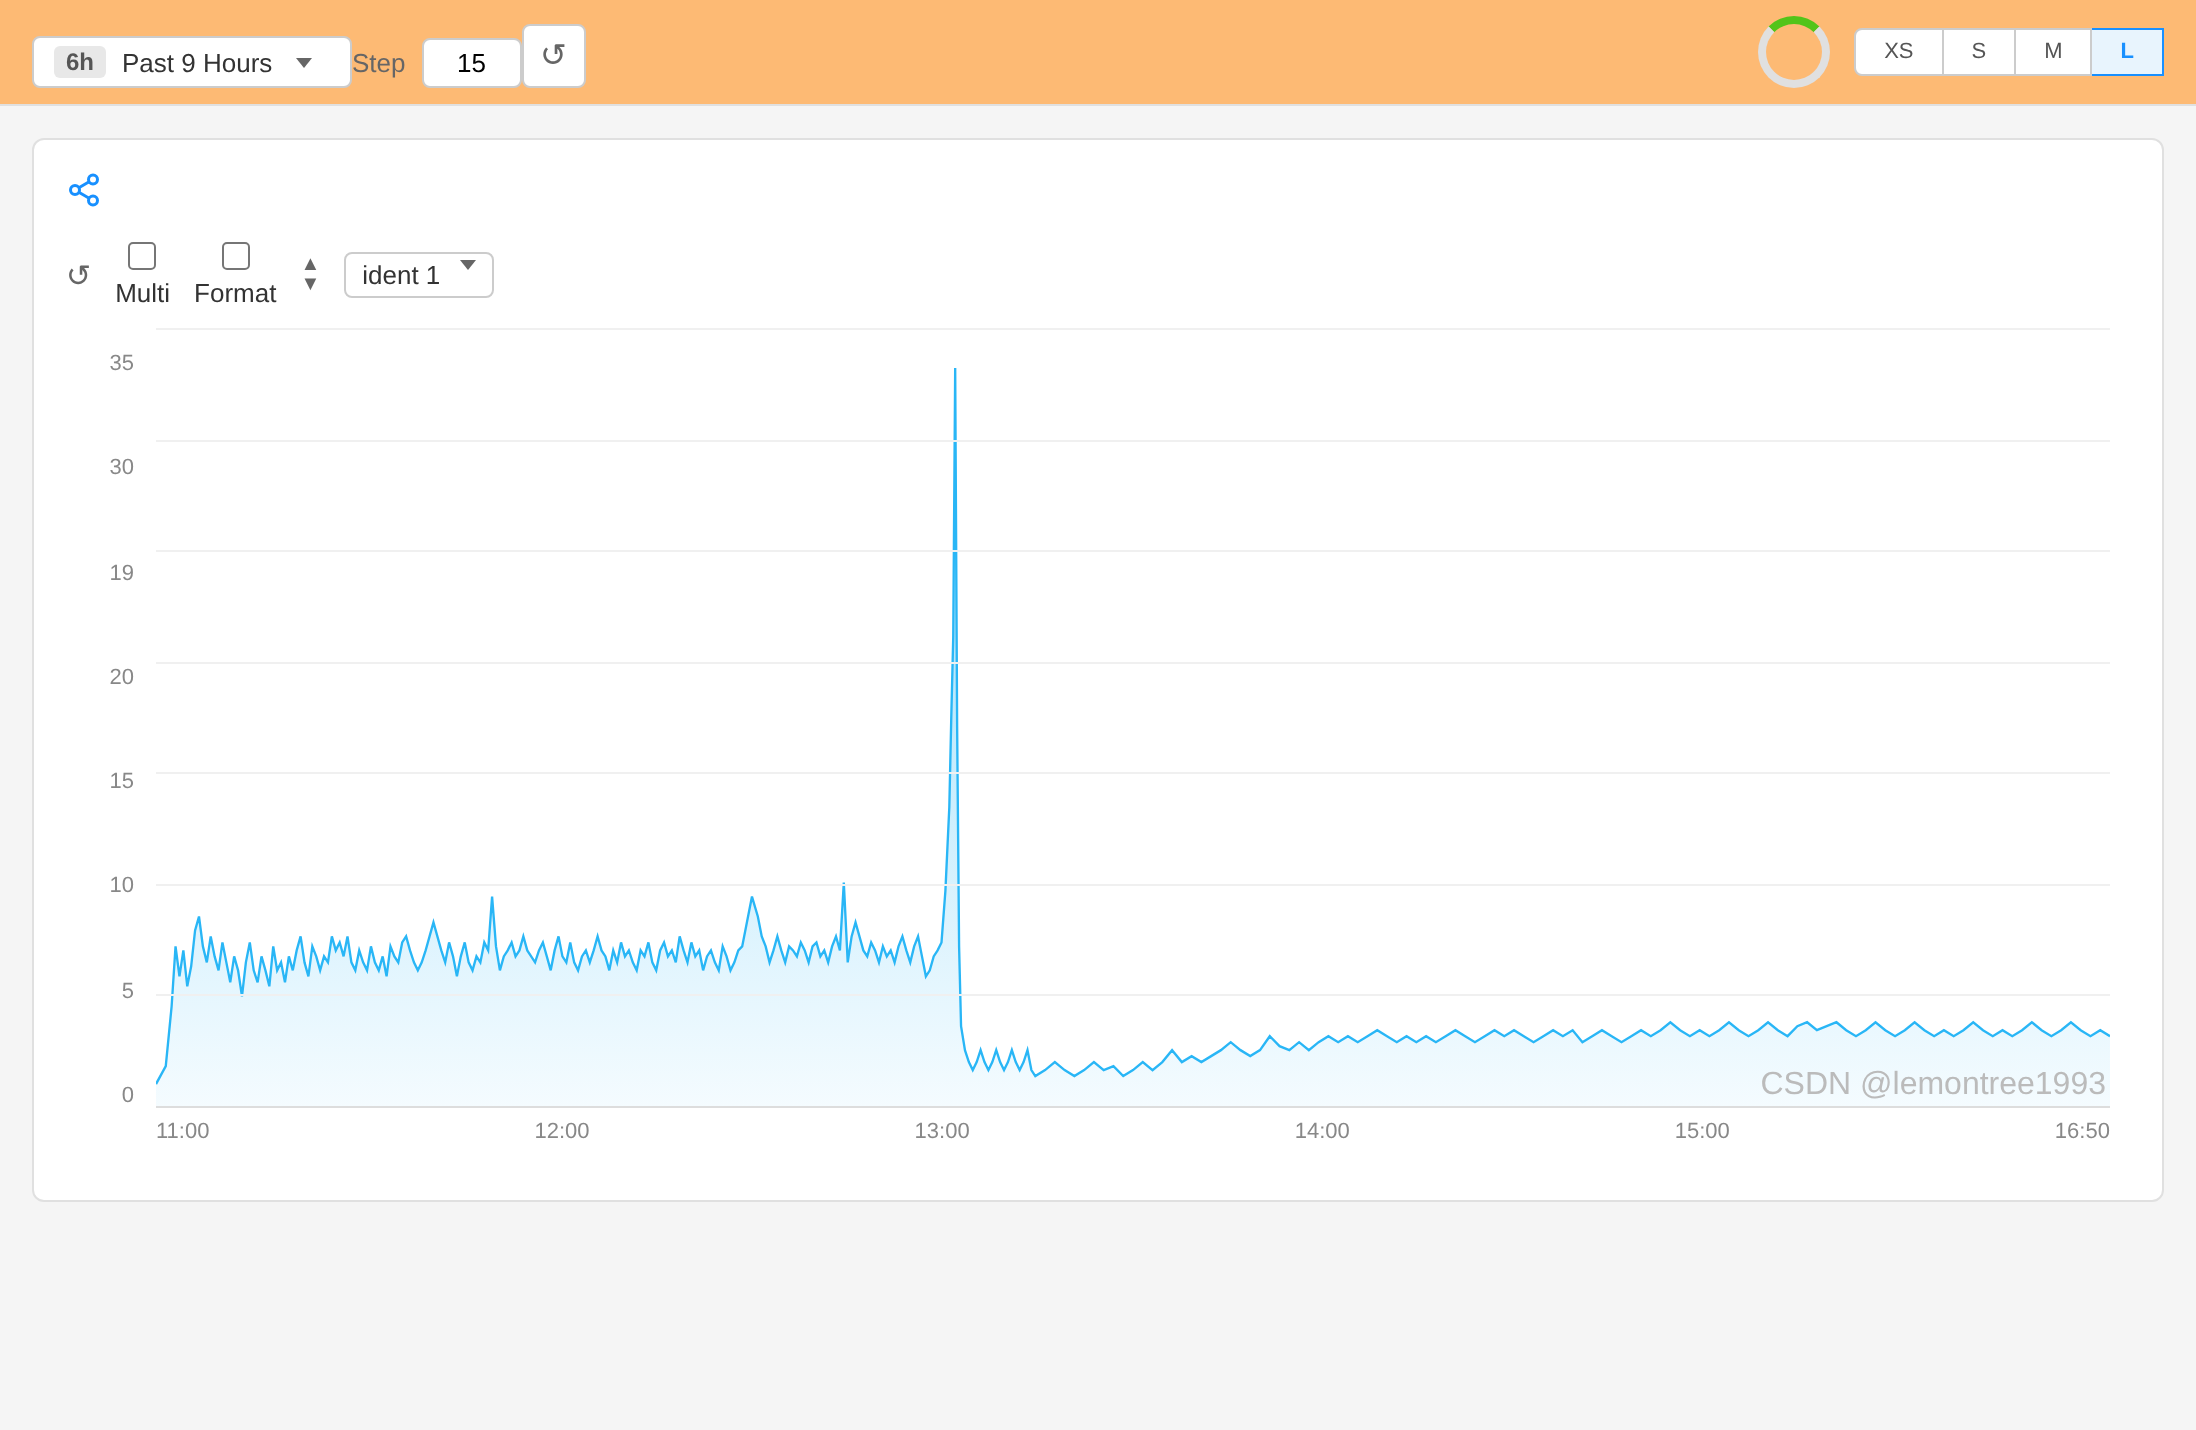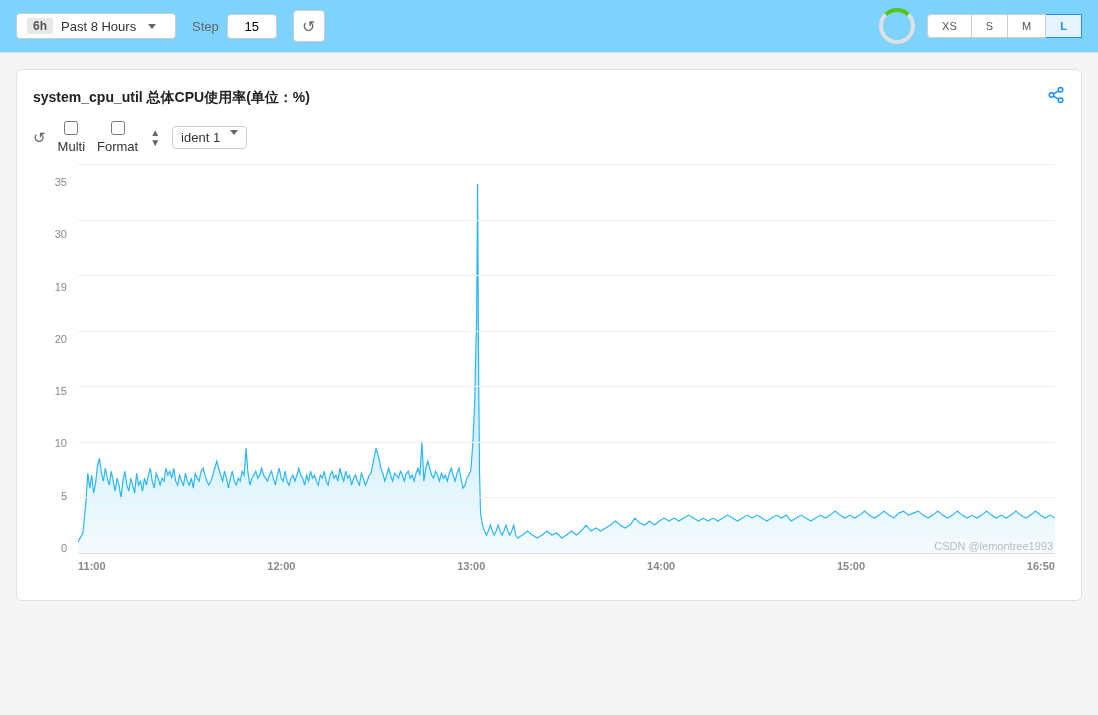--- a/index.html
+++ b/index.html
@@ -228,54 +228,53 @@
       height: 28px;
       display: flex;
       justify-content: space-between;
       align-items: flex-start;
       padding-top: 4px;
     }
 
     .x-label {
       font-size: 11px;
       color: #888;
-      font-weight: bold;
     }
 
     .chart-svg {
       width: 100%;
       height: 100%;
     }
 
     .watermark {
       position: absolute;
       bottom: 32px;
       right: 12px;
-      font-size: 11px;
+      font-size: 16px;
       color: #bbb;
     }
 
     .chevron-down {
       display: inline-block;
       width: 0;
       height: 0;
       border-left: 4px solid transparent;
       border-right: 4px solid transparent;
       border-top: 5px solid #666;
       margin-left: 4px;
     }
   </style>
 </head>
 <body>
 
-<div style="background:#7dd3fc; padding: 8px 16px; display:flex; align-items:center; gap:16px; border-bottom:1px solid #e0e0e0;">
+<div style="background:#fdba74; padding: 8px 16px; display:flex; align-items:flex-end; border-bottom:1px solid #e0e0e0;">
 
   <div class="time-range-select">
     <span class="time-range-badge">6h</span>
-    <span>Past 8 Hours</span>
+    <span>Past 9 Hours</span>
     <span class="chevron-down"></span>
   </div>
 
   <div class="step-control">
     <span class="step-label">Step</span>
     <input class="step-input" type="text" value="15" style="">
   </div>
 
   <button class="refresh-btn">
     <span>↺</span>
@@ -288,21 +287,20 @@
       <button class="size-btn">XS</button>
       <button class="size-btn">S</button>
       <button class="size-btn">M</button>
       <button class="size-btn active">L</button>
     </div>
   </div>
 </div>
 
 <div class="card">
   <div class="card-header">
-    <span class="card-title">system_cpu_util 总体CPU使用率(单位：%)</span>
     <span class="share-icon">
       <svg width="18" height="18" viewBox="0 0 24 24" fill="none" stroke="#1890ff" stroke-width="2">
         <circle cx="18" cy="5" r="3"></circle>
           <circle cx="6" cy="12" r="3"></circle>
           <circle cx="18" cy="19" r="3"></circle>
         <line x1="8.59" y1="13.51" x2="15.42" y2="17.49"></line>
           <line x1="15.41" y1="6.51" x2="8.59" y2="10.49"></line>
       </svg>
     </span>
   </div>

